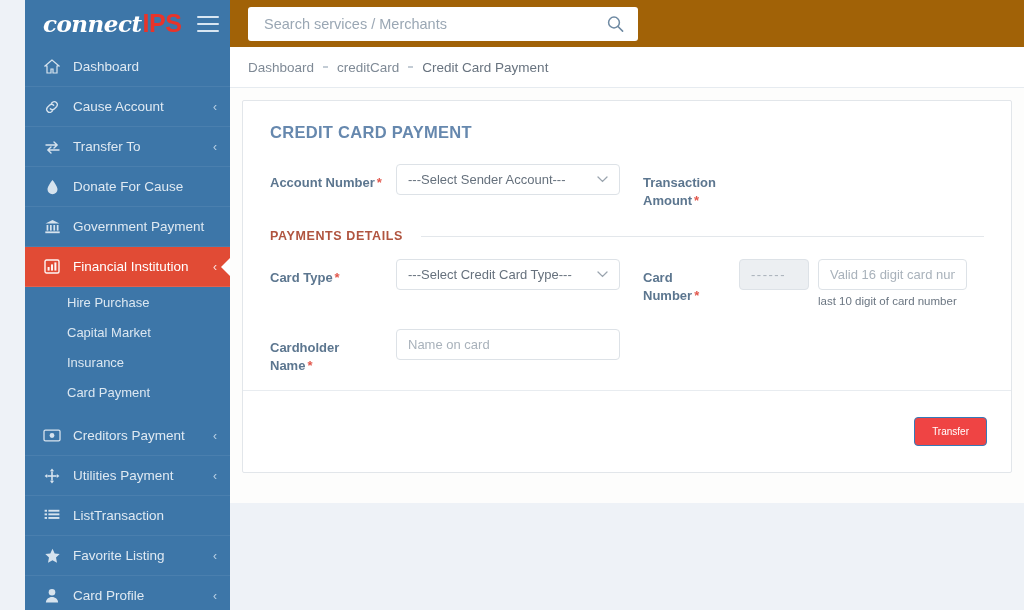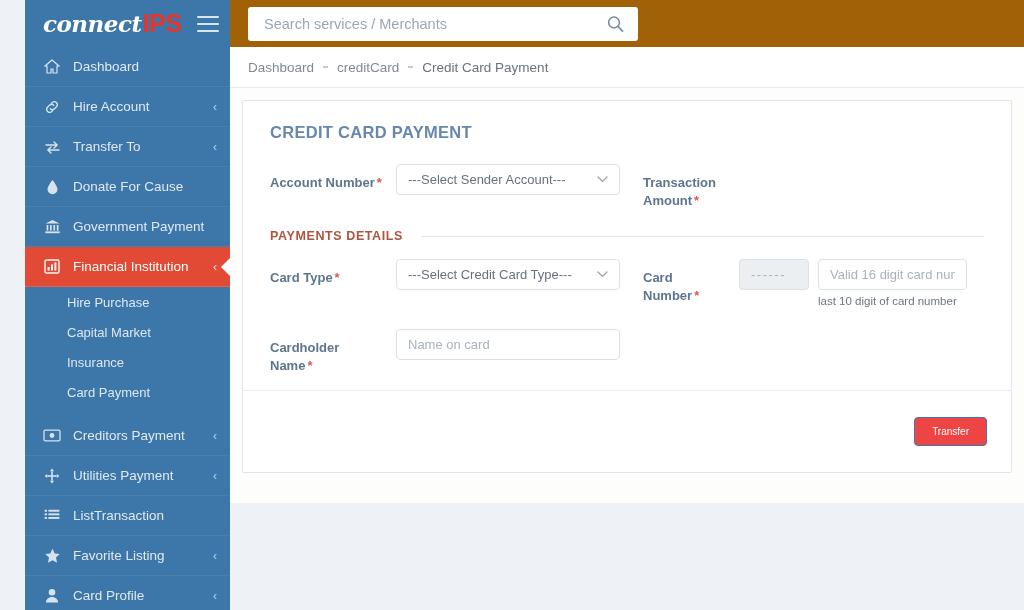--- a/index.html
+++ b/index.html
@@ -312,21 +312,21 @@
         <span class="chev"></span>
       </div>
 
       <div class="nav-item">
         <span class="ico">
           <svg width="16" height="16" viewBox="0 0 16 16">
               <path d="M6.3 9.7a3 3 0 0 0 4.2 0l2.2-2.2a3 3 0 0 0-4.2-4.2l-1 1" fill="none" stroke="#dfe9f2" stroke-width="1.3" stroke-linecap="round"></path>
               <path d="M9.7 6.3a3 3 0 0 0-4.2 0L3.3 8.5a3 3 0 0 0 4.2 4.2l1-1" fill="none" stroke="#dfe9f2" stroke-width="1.3" stroke-linecap="round"></path>
             </svg>
         </span>
-        <span class="label">Hire Account</span>
+        <span class="label">Cause Account</span>
         <span class="chev">‹</span>
       </div>
 
       <div class="nav-item">
         <span class="ico">
           <svg width="17" height="14" viewBox="0 0 17 14">
               <path d="M2 5h11M10 2l3.2 3L10 8" fill="none" stroke="#dfe9f2" stroke-width="1.4" stroke-linecap="round" stroke-linejoin="round"></path>
               <path d="M15 10H4M7 7L3.8 10 7 13" fill="none" stroke="#dfe9f2" stroke-width="1.4" stroke-linecap="round" stroke-linejoin="round"></path>
             </svg>
         </span>

